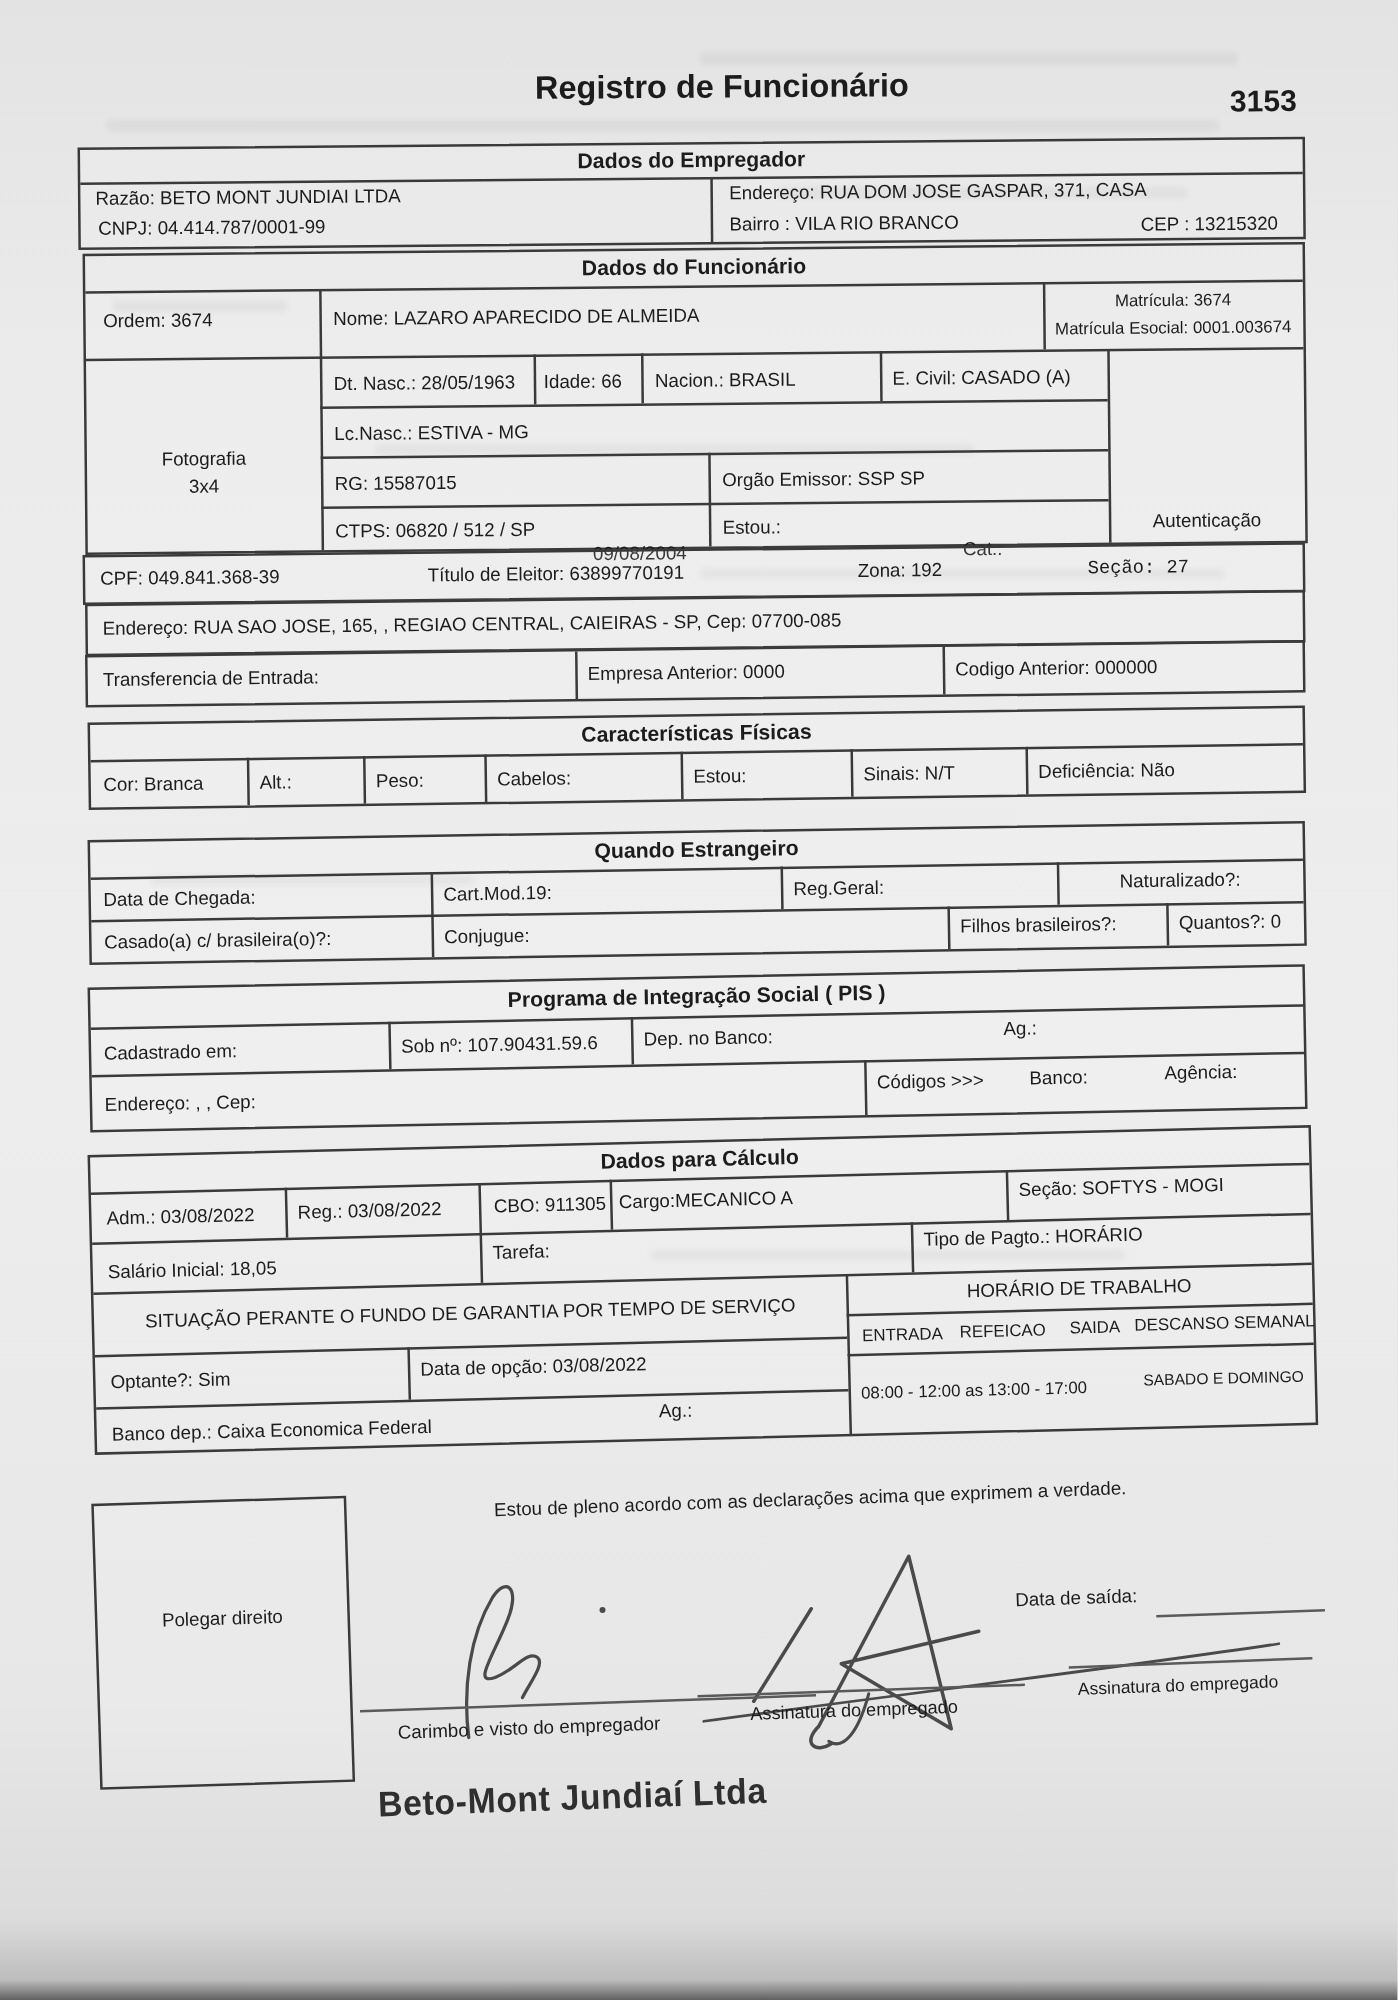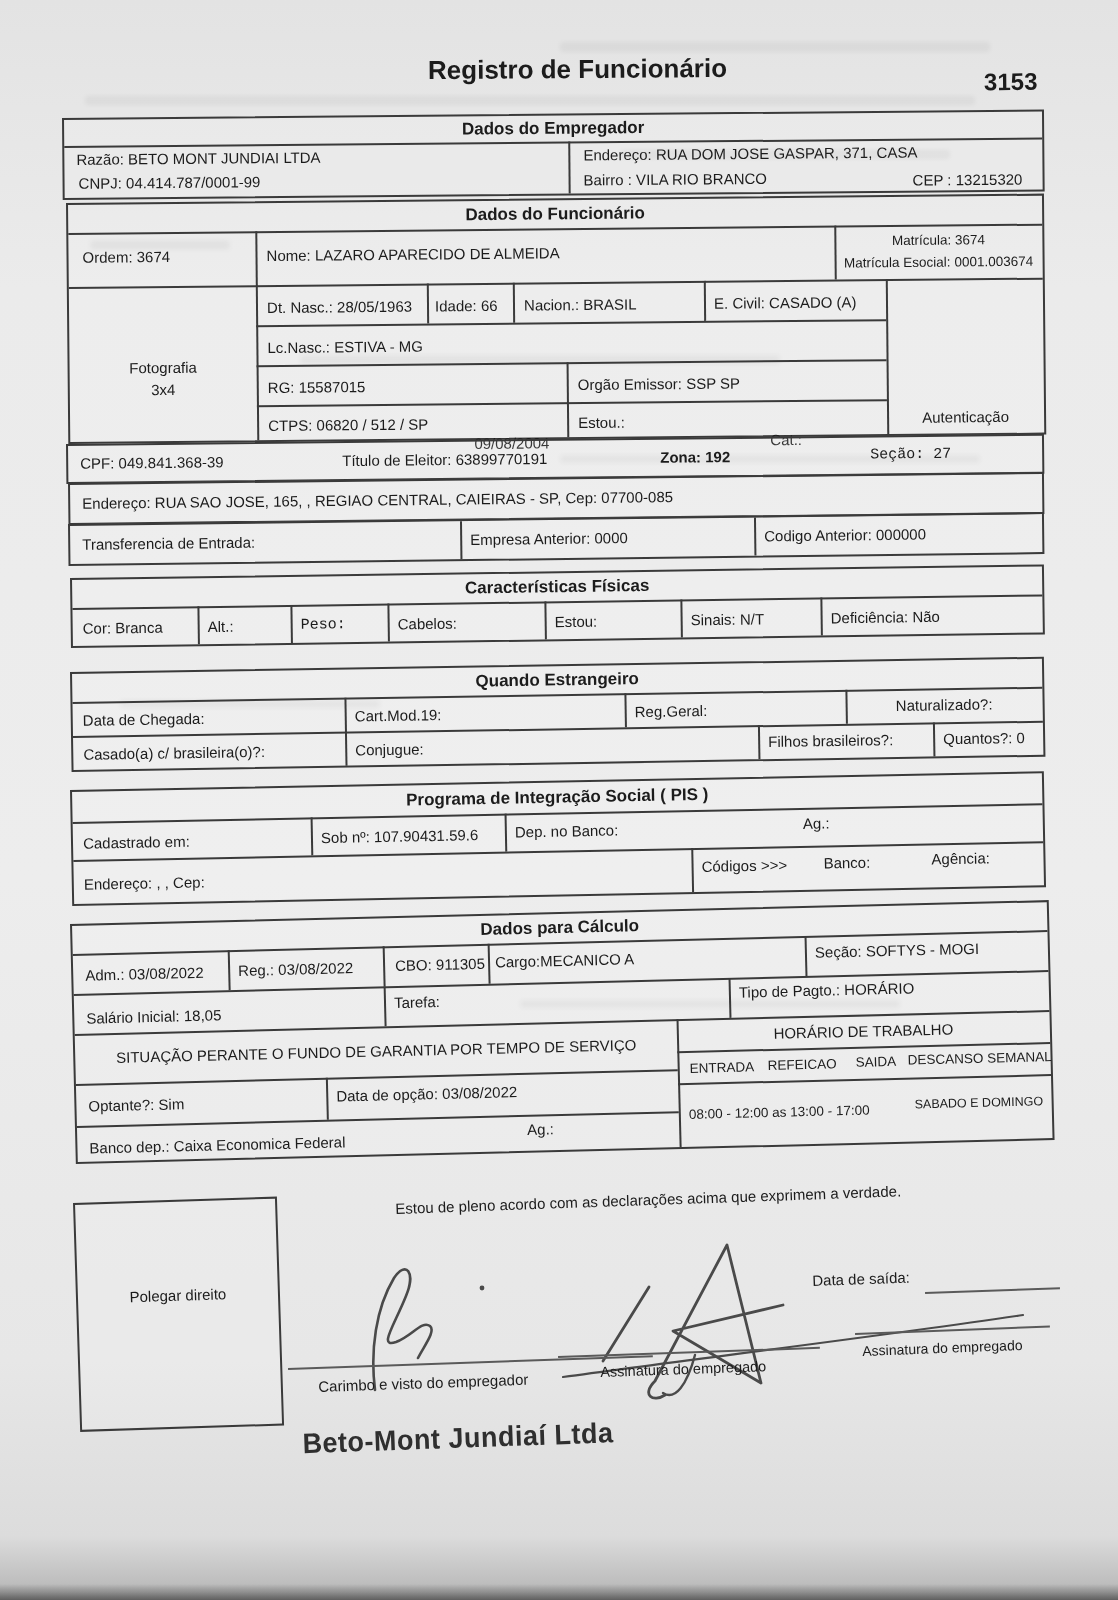--- a/index.html
+++ b/index.html
@@ -92,21 +92,21 @@
     <div class="t" style="left:198px;top:214px;">CTPS: 06820 / 512 / SP</div>
     <div class="t" style="left:404px;top:214px;margin-top:20px;">09/08/2004</div>
     <div class="t" style="left:508px;top:214px;">Estou.:</div>
     <div class="t" style="left:700px;top:214px;margin-top:19px;">Cat.:</div>
     <div class="t" style="left:817px;top:212px;width:157px;text-align:center;">Autenticação</div>
   </div>
 
   <div class="box" style="left:66px;top:444px;width:974px;height:36px;transform:rotate(-0.6deg);transform-origin:0 0;">
     <div class="t" style="left:12px;top:9px;">CPF: 049.841.368-39</div>
     <div class="t" style="left:274px;top:9px;">Título de Eleitor: 63899770191</div>
-    <div class="t" style="left:592px;top:9px;font-weight:bold;">Zona: 192</div>
+    <div class="t" style="left:618px;top:9px;">Zona: 192</div>
     <div class="t" style="left:802px;top:9px;font-family:Liberation Mono, monospace;">Seção: 27</div>
   </div>
 
   <div class="box" style="left:68px;top:483px;width:972px;height:38px;transform:rotate(-0.65deg);transform-origin:0 0;">
     <div class="t" style="left:12px;top:10px;">Endereço: RUA SAO JOSE, 165, , REGIAO CENTRAL, CAIEIRAS - SP, Cep: 07700-085</div>
   </div>
 
   <div class="box" style="left:68px;top:524px;width:972px;height:38px;transform:rotate(-0.7deg);transform-origin:0 0;">
     <div class="vl" style="left:390px;top:0;height:38px;"></div>
     <div class="vl" style="left:684px;top:0;height:38px;"></div>
@@ -119,21 +119,21 @@
     <div class="hdr" style="left:0;top:4px;width:100%;">Características Físicas</div>
     <div class="hl" style="left:0;top:28px;width:100%;"></div>
     <div class="vl" style="left:125px;top:28px;height:38px;"></div>
     <div class="vl" style="left:218px;top:28px;height:38px;"></div>
     <div class="vl" style="left:315px;top:28px;height:38px;"></div>
     <div class="vl" style="left:472px;top:28px;height:38px;"></div>
     <div class="vl" style="left:608px;top:28px;height:38px;"></div>
     <div class="vl" style="left:748px;top:28px;height:38px;"></div>
     <div class="t" style="left:10px;top:40px;">Cor: Branca</div>
     <div class="t" style="left:135px;top:40px;text-align:right;">Alt.:</div>
-    <div class="t" style="left:228px;top:40px;font-family:Liberation Mono, monospace;">Peso:</div>
+    <div class="t" style="left:228px;top:40px;">Peso:</div>
     <div class="t" style="left:325px;top:40px;">Cabelos:</div>
     <div class="t" style="left:482px;top:40px;">Estou:</div>
     <div class="t" style="left:618px;top:40px;">Sinais: N/T</div>
     <div class="t" style="left:758px;top:40px;">Deficiência: Não</div>
   </div>
 
   <div class="box" style="left:70px;top:672px;width:970px;height:96px;transform:rotate(-0.9deg);transform-origin:0 0;">
     <div class="hdr" style="left:0;top:4px;width:100%;">Quando Estrangeiro</div>
     <div class="hl" style="left:0;top:28px;width:100%;"></div>
     <div class="vl" style="left:272px;top:28px;height:68px;"></div>

